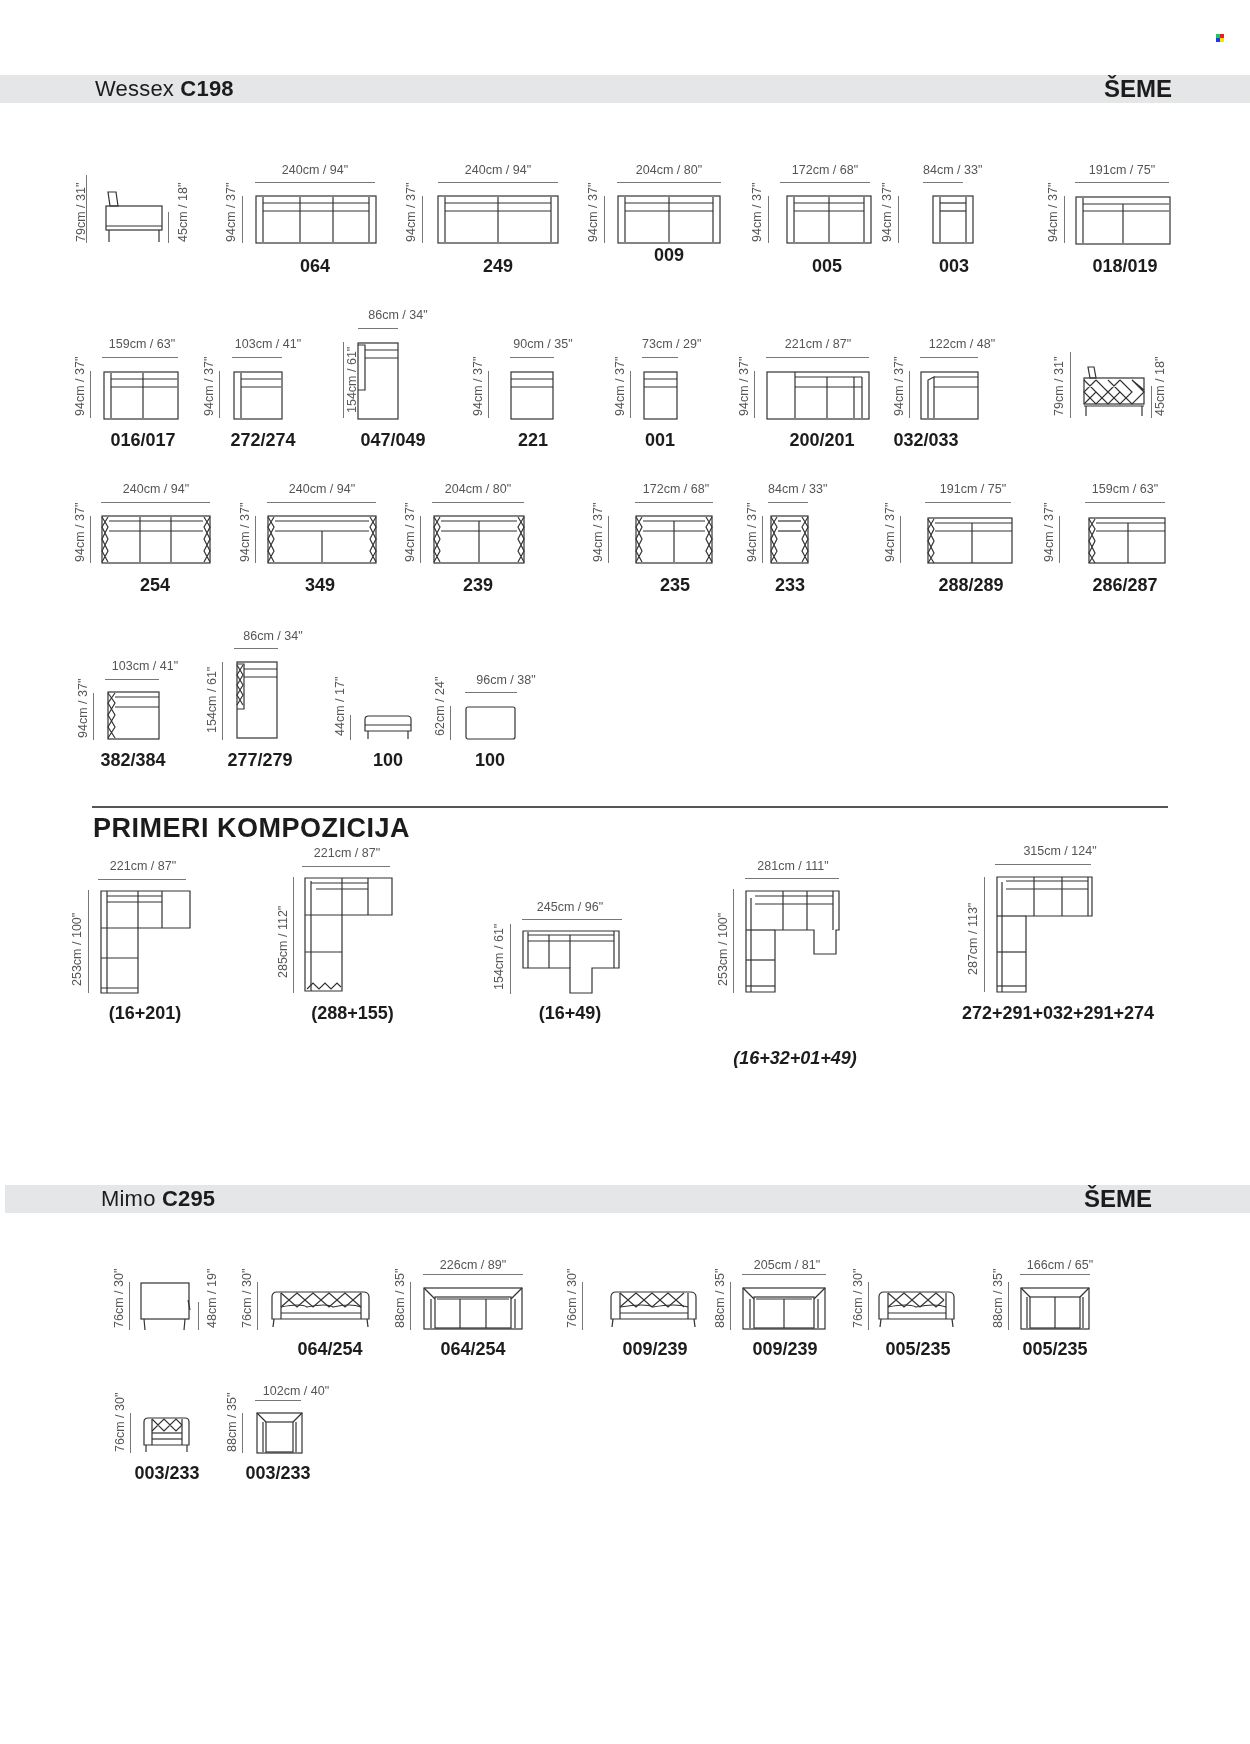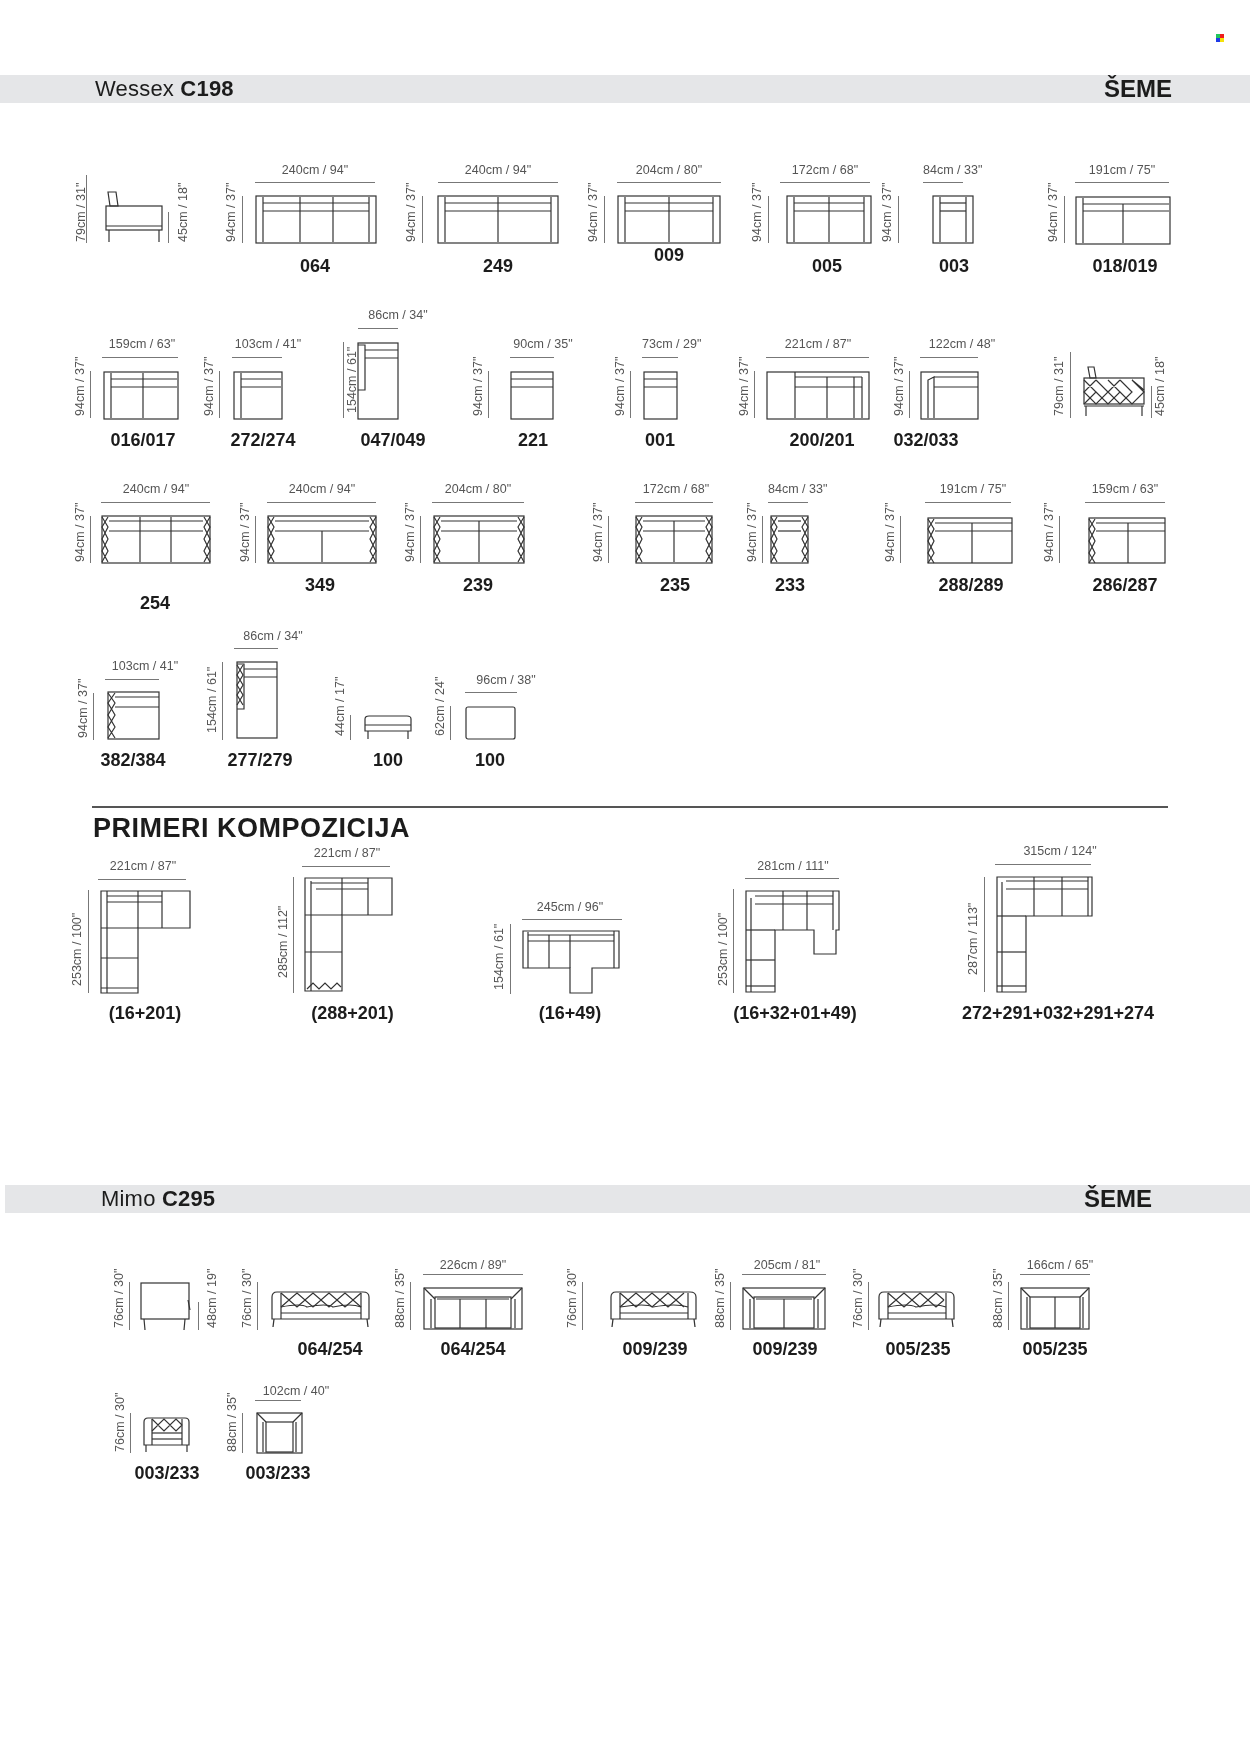--- a/index.html
+++ b/index.html
@@ -271,21 +271,21 @@
   <div class="hdim" style="left:101px; top:482px; width:110px;">240cm / 94"</div>
   <div class="hline" style="left:101px; top:502px; width:109px;"></div>
   <svg class="draw" style="left:101px; top:515px;" width="112" height="50">
     <rect x="1" y="1" width="108" height="47"></rect>
       <path d="M1,2 L7,12 L1,24 L7,36 L1,47 M7,2 L1,12 L7,24 L1,36 L7,47 M109,2 L103,12 L109,24 L103,36 L109,47 M103,2 L109,12 L103,24 L109,36 L103,47"></path>
       <line x1="8" y1="6" x2="102" y2="6"></line>
       <line x1="8" y1="16" x2="102" y2="16"></line>
       <line x1="39" y1="2" x2="39" y2="47"></line>
       <line x1="70" y1="2" x2="70" y2="47"></line>
   </svg>
-  <div class="code" style="left:115px; top:575px; width:80px;margin-top:18px;">254</div>
+  <div class="code" style="left:115px; top:575px; width:80px;">254</div>
 </div>
 
 <div class="item">
   <div class="vline" style="left:255px; top:516px; height:47px;"></div>
   <div class="vdim" style="left:238px; top:562px;">94cm / 37"</div>
   <div class="hdim" style="left:267px; top:482px; width:110px;">240cm / 94"</div>
   <div class="hline" style="left:267px; top:502px; width:109px;"></div>
   <svg class="draw" style="left:267px; top:515px;" width="112" height="50">
     <rect x="1" y="1" width="108" height="47"></rect>
       <path d="M1,2 L7,12 L1,24 L7,36 L1,47 M7,2 L1,12 L7,24 L1,36 L7,47 M109,2 L103,12 L109,24 L103,36 L109,47 M103,2 L109,12 L103,24 L109,36 L103,47"></path>
@@ -453,21 +453,21 @@
     <path d="M1,1 L88,1 L88,38 L38,38 L38,114 L1,114 Z"></path>
       <line x1="7" y1="4" x2="7" y2="114"></line>
       <line x1="7" y1="6" x2="64" y2="6"></line>
       <line x1="12" y1="12" x2="64" y2="12"></line>
       <line x1="64" y1="1" x2="64" y2="38"></line>
       <line x1="38" y1="1" x2="38" y2="38"></line>
       <line x1="1" y1="38" x2="38" y2="38"></line>
       <line x1="1" y1="75" x2="38" y2="75"></line>
       <path d="M3,112 L9,106 L15,112 L21,106 L27,112 L33,106 L37,110"></path>
   </svg>
-  <div class="code" style="left:295px; top:1003px; width:115px;">(288+201)</div>
+  <div class="code" style="left:295px; top:1003px; width:115px;">(288+155)</div>
 </div>
 
 <div class="item">
   <div class="vline" style="left:510px; top:924px; height:70px;"></div>
   <div class="vdim" style="left:492px; top:990px;">154cm / 61"</div>
   <div class="hdim" style="left:520px; top:900px; width:100px;">245cm / 96"</div>
   <div class="hline" style="left:522px; top:919px; width:100px;"></div>
   <svg class="draw" style="left:522px; top:930px;" width="100" height="65">
     <path d="M1,1 L97,1 L97,38 L70,38 L70,63 L48,63 L48,38 L1,38 Z"></path>
       <line x1="6" y1="2" x2="6" y2="38"></line>
@@ -490,21 +490,21 @@
       <line x1="6" y1="8" x2="6" y2="102"></line>
       <line x1="10" y1="6" x2="88" y2="6"></line>
       <line x1="10" y1="14" x2="88" y2="14"></line>
       <line x1="38" y1="1" x2="38" y2="40"></line>
       <line x1="62" y1="1" x2="62" y2="40"></line>
       <line x1="88" y1="1" x2="88" y2="40"></line>
       <line x1="1" y1="40" x2="30" y2="40"></line>
       <line x1="1" y1="70" x2="30" y2="70"></line>
       <line x1="1" y1="96" x2="30" y2="96"></line>
   </svg>
-  <div class="code" style="left:725px; top:1003px; width:140px;">(16+32+01+49)</div>
+  <div class="code" style="left:725px; top:1048px; width:140px;font-style:italic;">(16+32+01+49)</div>
 </div>
 
 <div class="item">
   <div class="vline" style="left:984px; top:877px; height:115px;"></div>
   <div class="vdim" style="left:966px; top:975px;">287cm / 113"</div>
   <div class="hdim" style="left:995px; top:844px; width:130px;">315cm / 124"</div>
   <div class="hline" style="left:995px; top:864px; width:96px;"></div>
   <svg class="draw" style="left:996px; top:876px;" width="100" height="118">
     <path d="M1,1 L96,1 L96,40 L30,40 L30,116 L1,116 Z"></path>
       <line x1="6" y1="6" x2="6" y2="116"></line>

